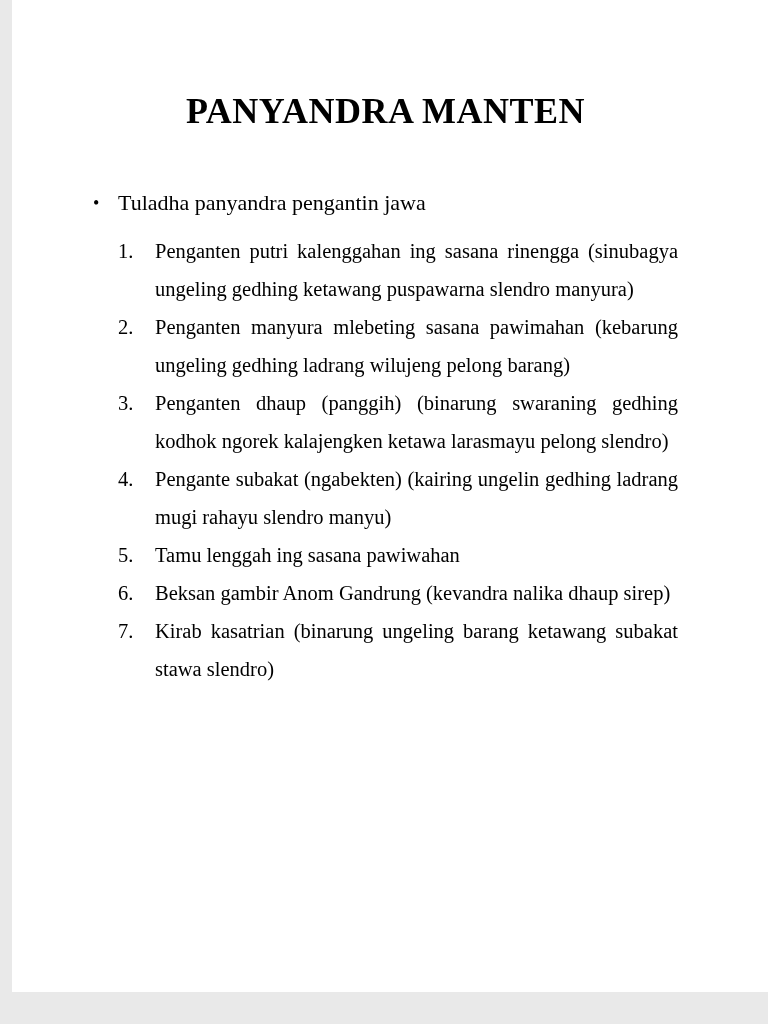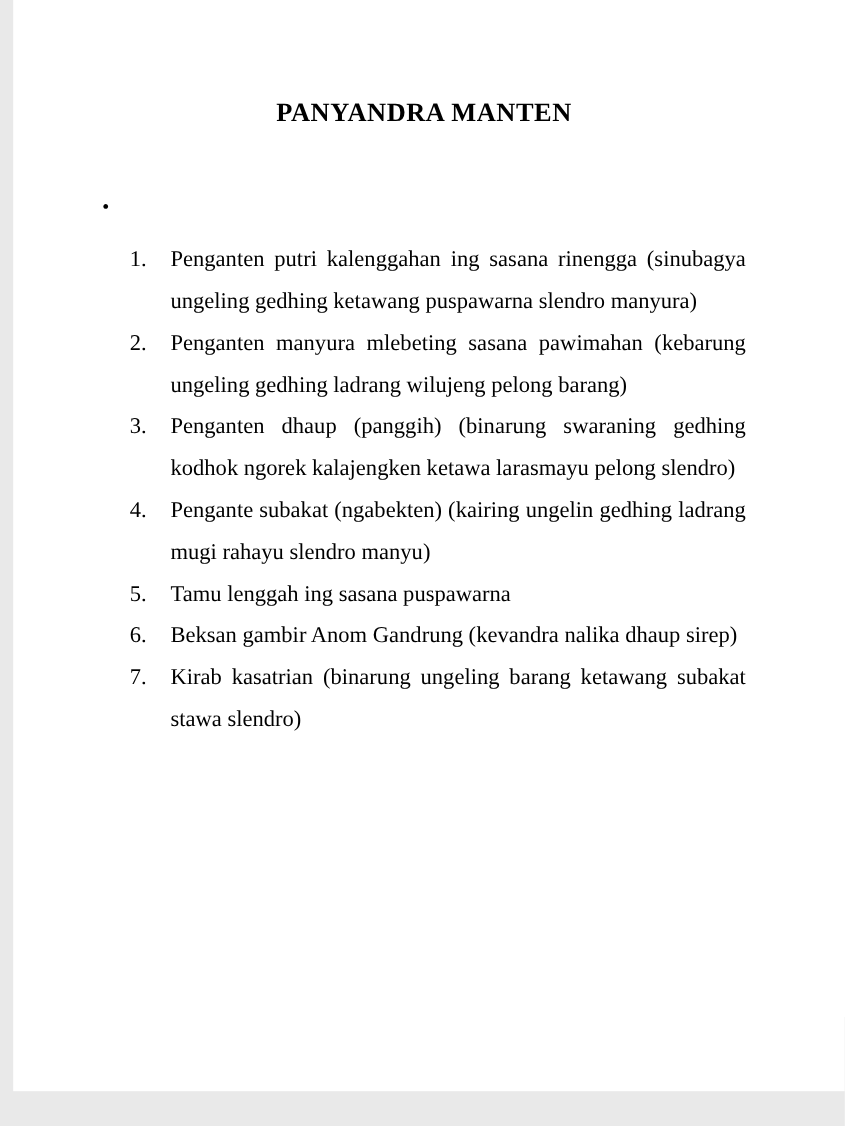--- a/index.html
+++ b/index.html
@@ -20,21 +20,21 @@
     left: 12px;
     right: 0;
     bottom: 32px;
     background: #ffffff;
     box-sizing: border-box;
     padding: 66px 90px 0 81px;
     color: #000000;
   }
   .doc-title {
     text-align: center;
-    font-size: 24px;
+    font-size: 36px;
     font-weight: bold;
     letter-spacing: 0.5px;
     margin: 24px 0 0 0;
   }
   .bullet-heading {
     display: flex;
     margin-top: 56px;
     font-size: 22px;
     line-height: 30px;
   }
@@ -64,20 +64,21 @@
 </style>
 </head>
 <body>
 
 <div class="page">
 
   <h1 class="doc-title">PANYANDRA MANTEN</h1>
 
   <div class="bullet-heading">
     <span class="bullet-glyph">•</span>
+    <span class="heading-text">Tuladha panyandra pengantin jawa</span>
   </div>
 
   <div class="list">
 
     <div class="list-item">
       <span class="item-number">1.</span>
       <span class="item-text">Penganten putri kalenggahan ing sasana rinengga (sinubagya ungeling gedhing ketawang puspawarna slendro manyura)</span>
     </div>
 
     <div class="list-item">
@@ -90,21 +91,21 @@
       <span class="item-text">Penganten dhaup (panggih) (binarung swaraning gedhing kodhok ngorek kalajengken ketawa larasmayu pelong slendro)</span>
     </div>
 
     <div class="list-item">
       <span class="item-number">4.</span>
       <span class="item-text">Pengante subakat (ngabekten) (kairing ungelin gedhing ladrang mugi rahayu slendro manyu)</span>
     </div>
 
     <div class="list-item">
       <span class="item-number">5.</span>
-      <span class="item-text">Tamu lenggah ing sasana puspawarna</span>
+      <span class="item-text">Tamu lenggah ing sasana pawiwahan</span>
     </div>
 
     <div class="list-item">
       <span class="item-number">6.</span>
       <span class="item-text">Beksan gambir Anom Gandrung (kevandra nalika dhaup sirep)</span>
     </div>
 
     <div class="list-item">
       <span class="item-number">7.</span>
       <span class="item-text">Kirab kasatrian (binarung ungeling barang ketawang subakat stawa slendro)</span>

